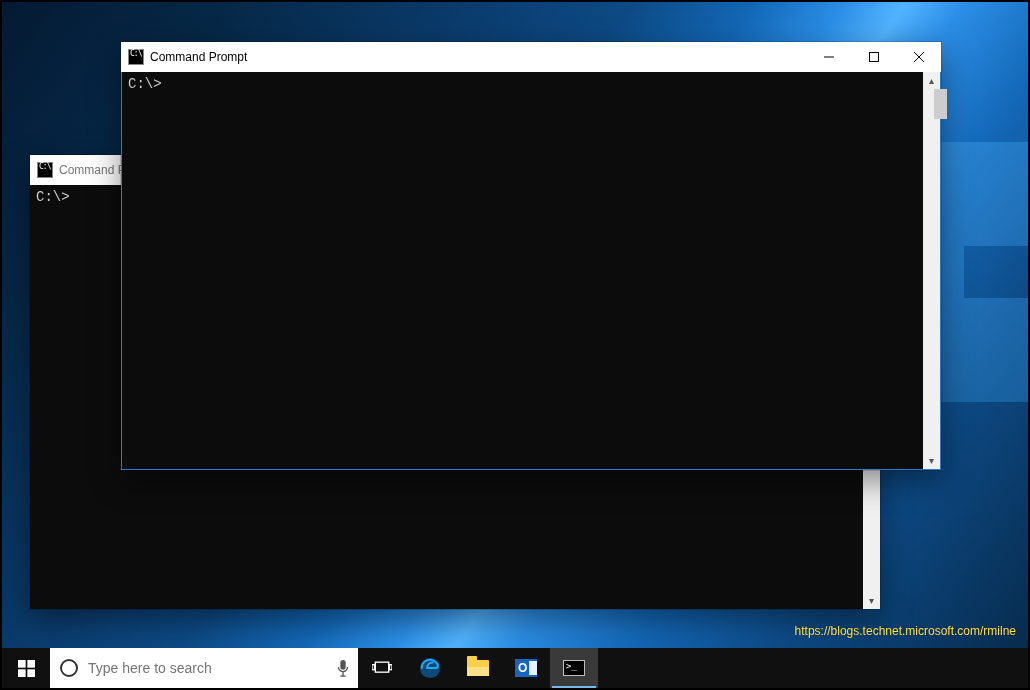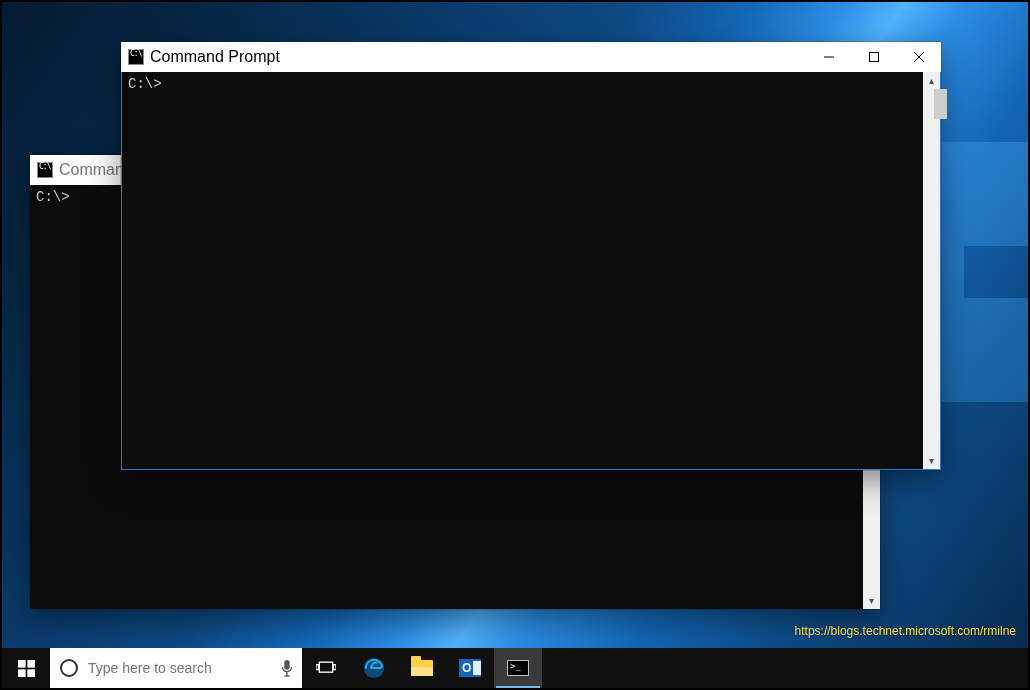--- a/index.html
+++ b/index.html
@@ -46,21 +46,21 @@
     .window.back {
       left: 28px; top: 153px; width: 850px; height: 454px;
       filter: none;
     }
     .window.back .titlebar { background: #fff; color: #777; }
     .window.front {
       left: 119px; top: 40px; width: 820px; height: 428px;
     }
     .titlebar {
       height: 30px; display: flex; align-items: center;
-      background: #fff; color: #000; font-size: 16px;
+      background: #fff; color: #000; font-size: 12px;
       user-select: none;
     }
     .titlebar .appicon {
       width: 16px; height: 16px; margin: 0 6px 0 7px;
       background: #000; border:1px solid #888; position: relative;
     }
     .titlebar .appicon::after{
       content:"C:\\"; position:absolute; left:1px; top:-1px;
       font-size:8px; color:#fff; font-family:Consolas,monospace; letter-spacing:-1px;
     }
@@ -104,21 +104,21 @@
       color:#fff;
     }
     .tbtn {
       display:flex; align-items:center; justify-content:center;
       width:48px; height:40px;
     }
     .start svg{ width:17px; height:17px; fill:#fff; }
 
     .searchbox {
       display:flex; align-items:center;
-      width:252px; height:40px;
+      width:308px; height:40px;
       background:#fff; color:#555;
       padding:0 8px 0 10px; gap:10px;
     }
     .searchbox .cortana {
       width:18px; height:18px; border:2px solid #333; border-radius:50%;
     }
     .searchbox input {
       border:none; outline:none; flex:1; font-size:14px; color:#666;
       background:transparent;
     }

